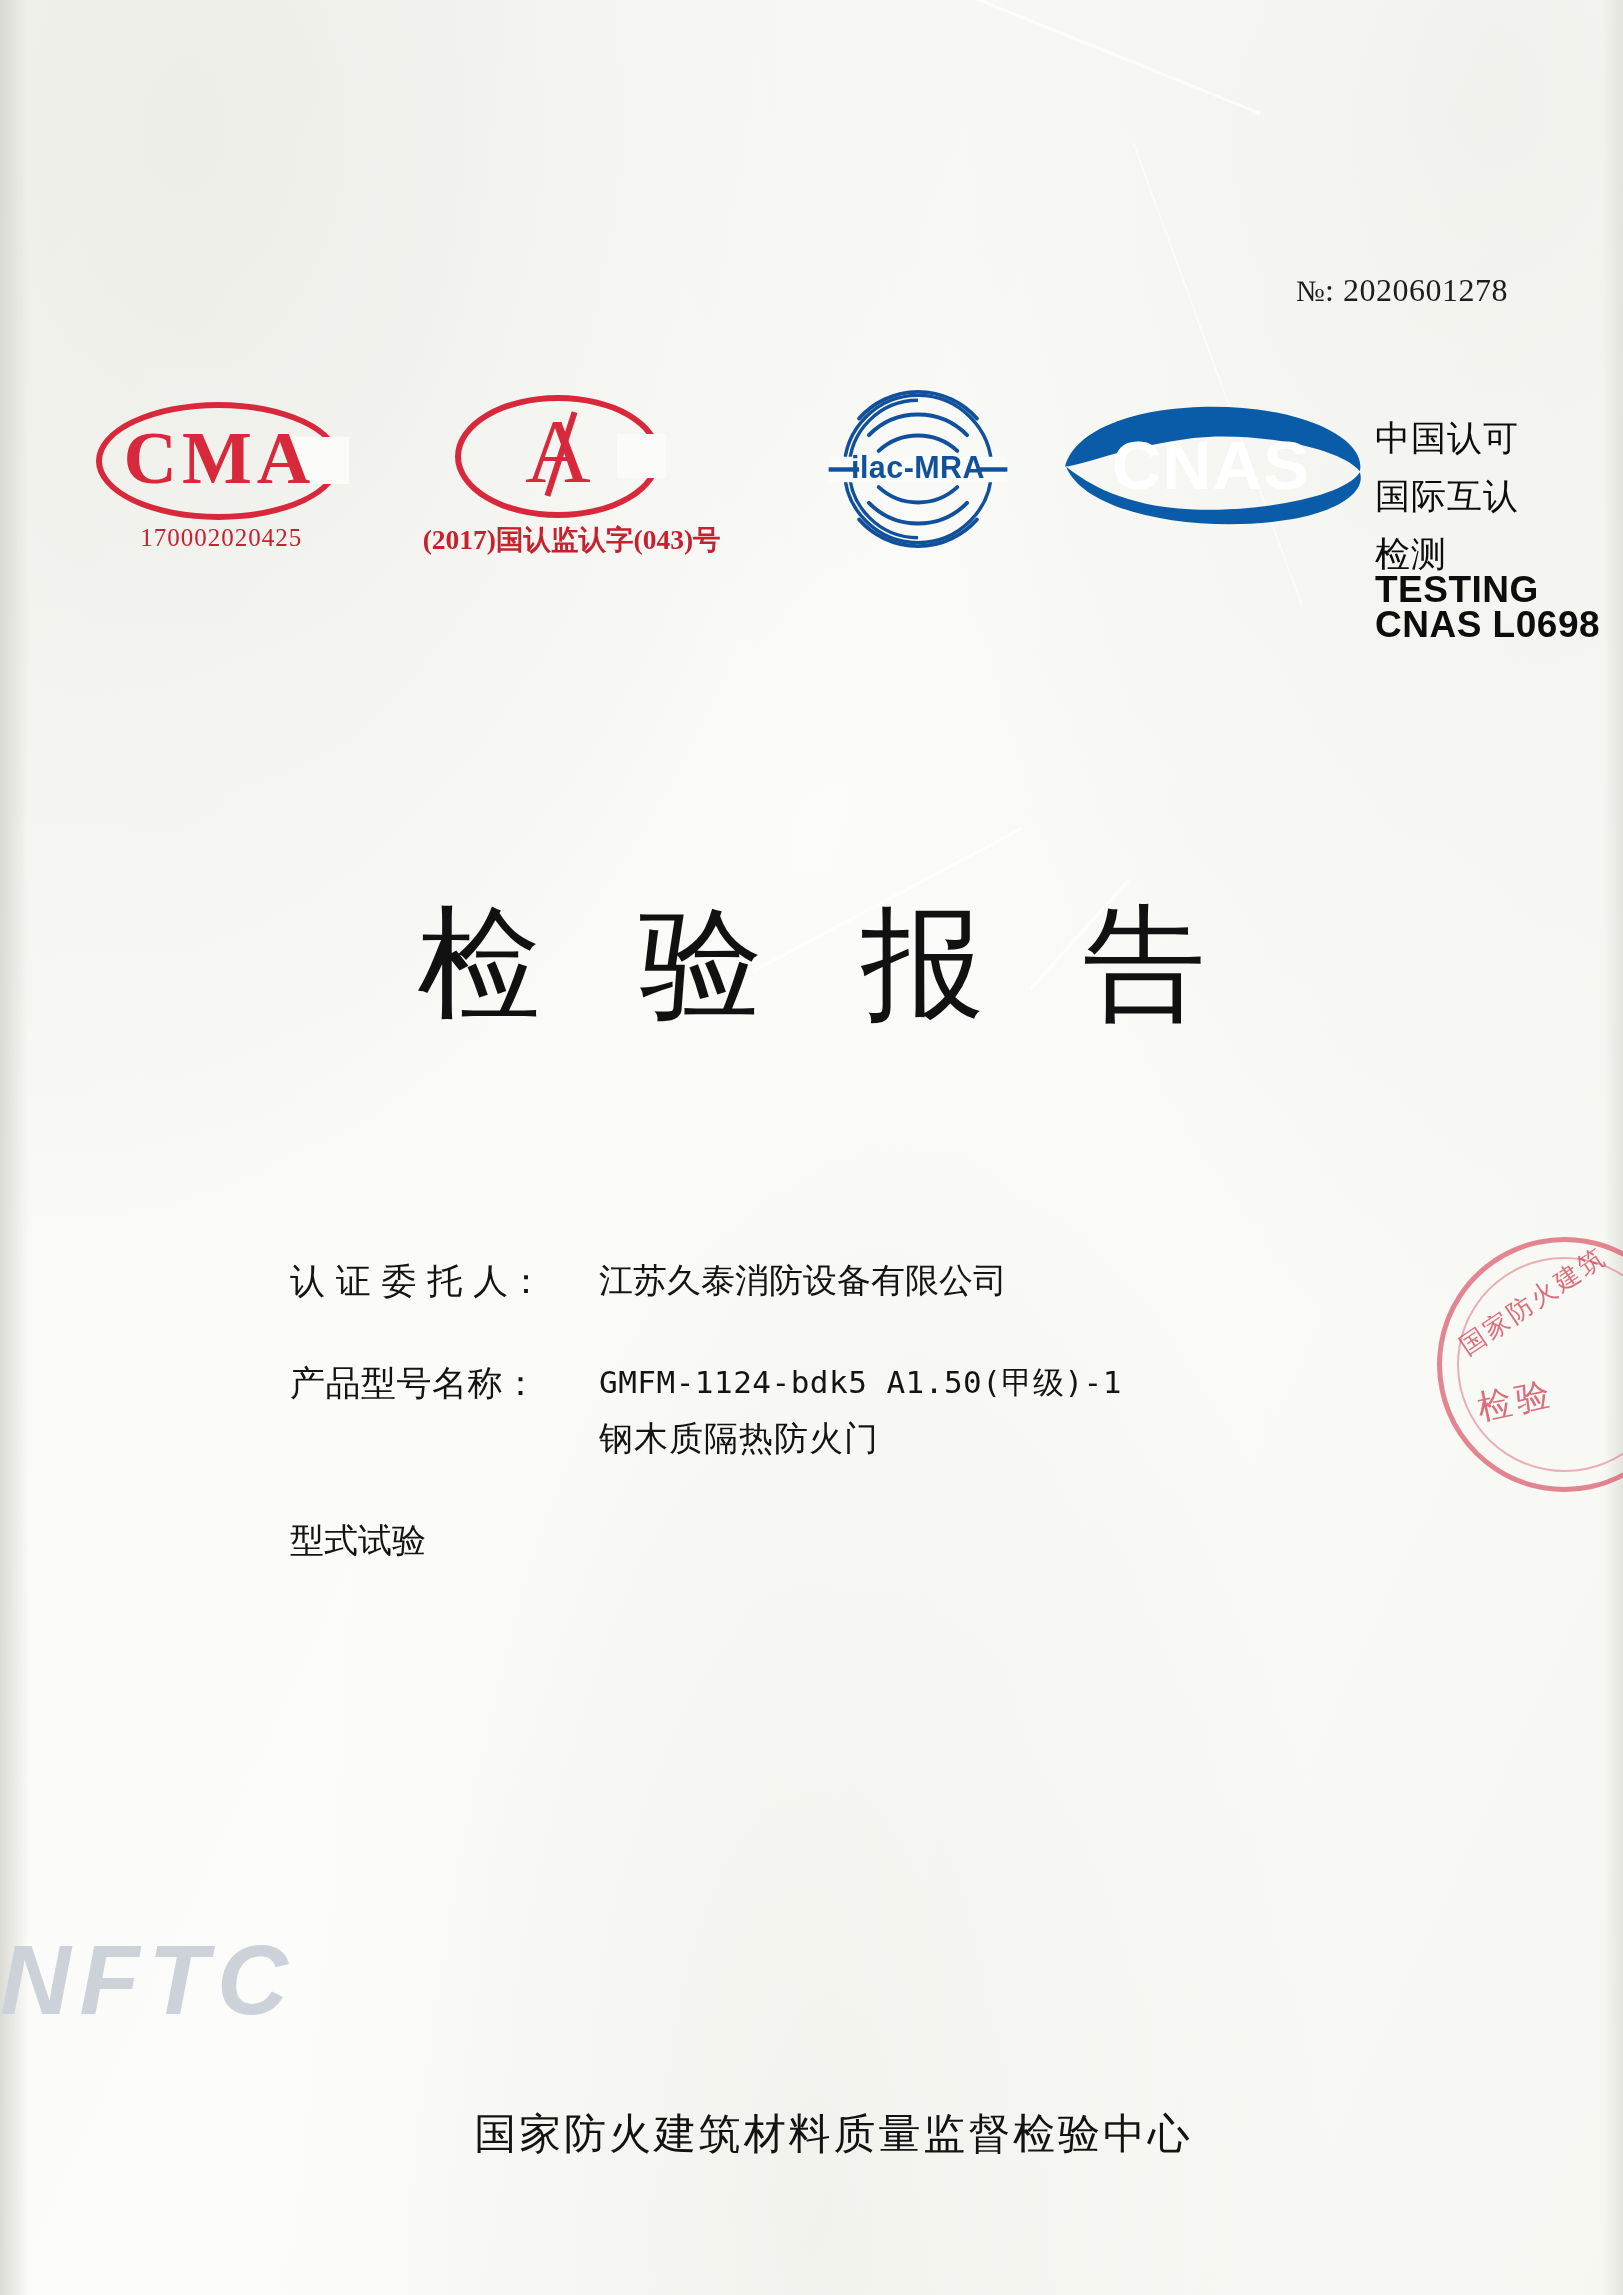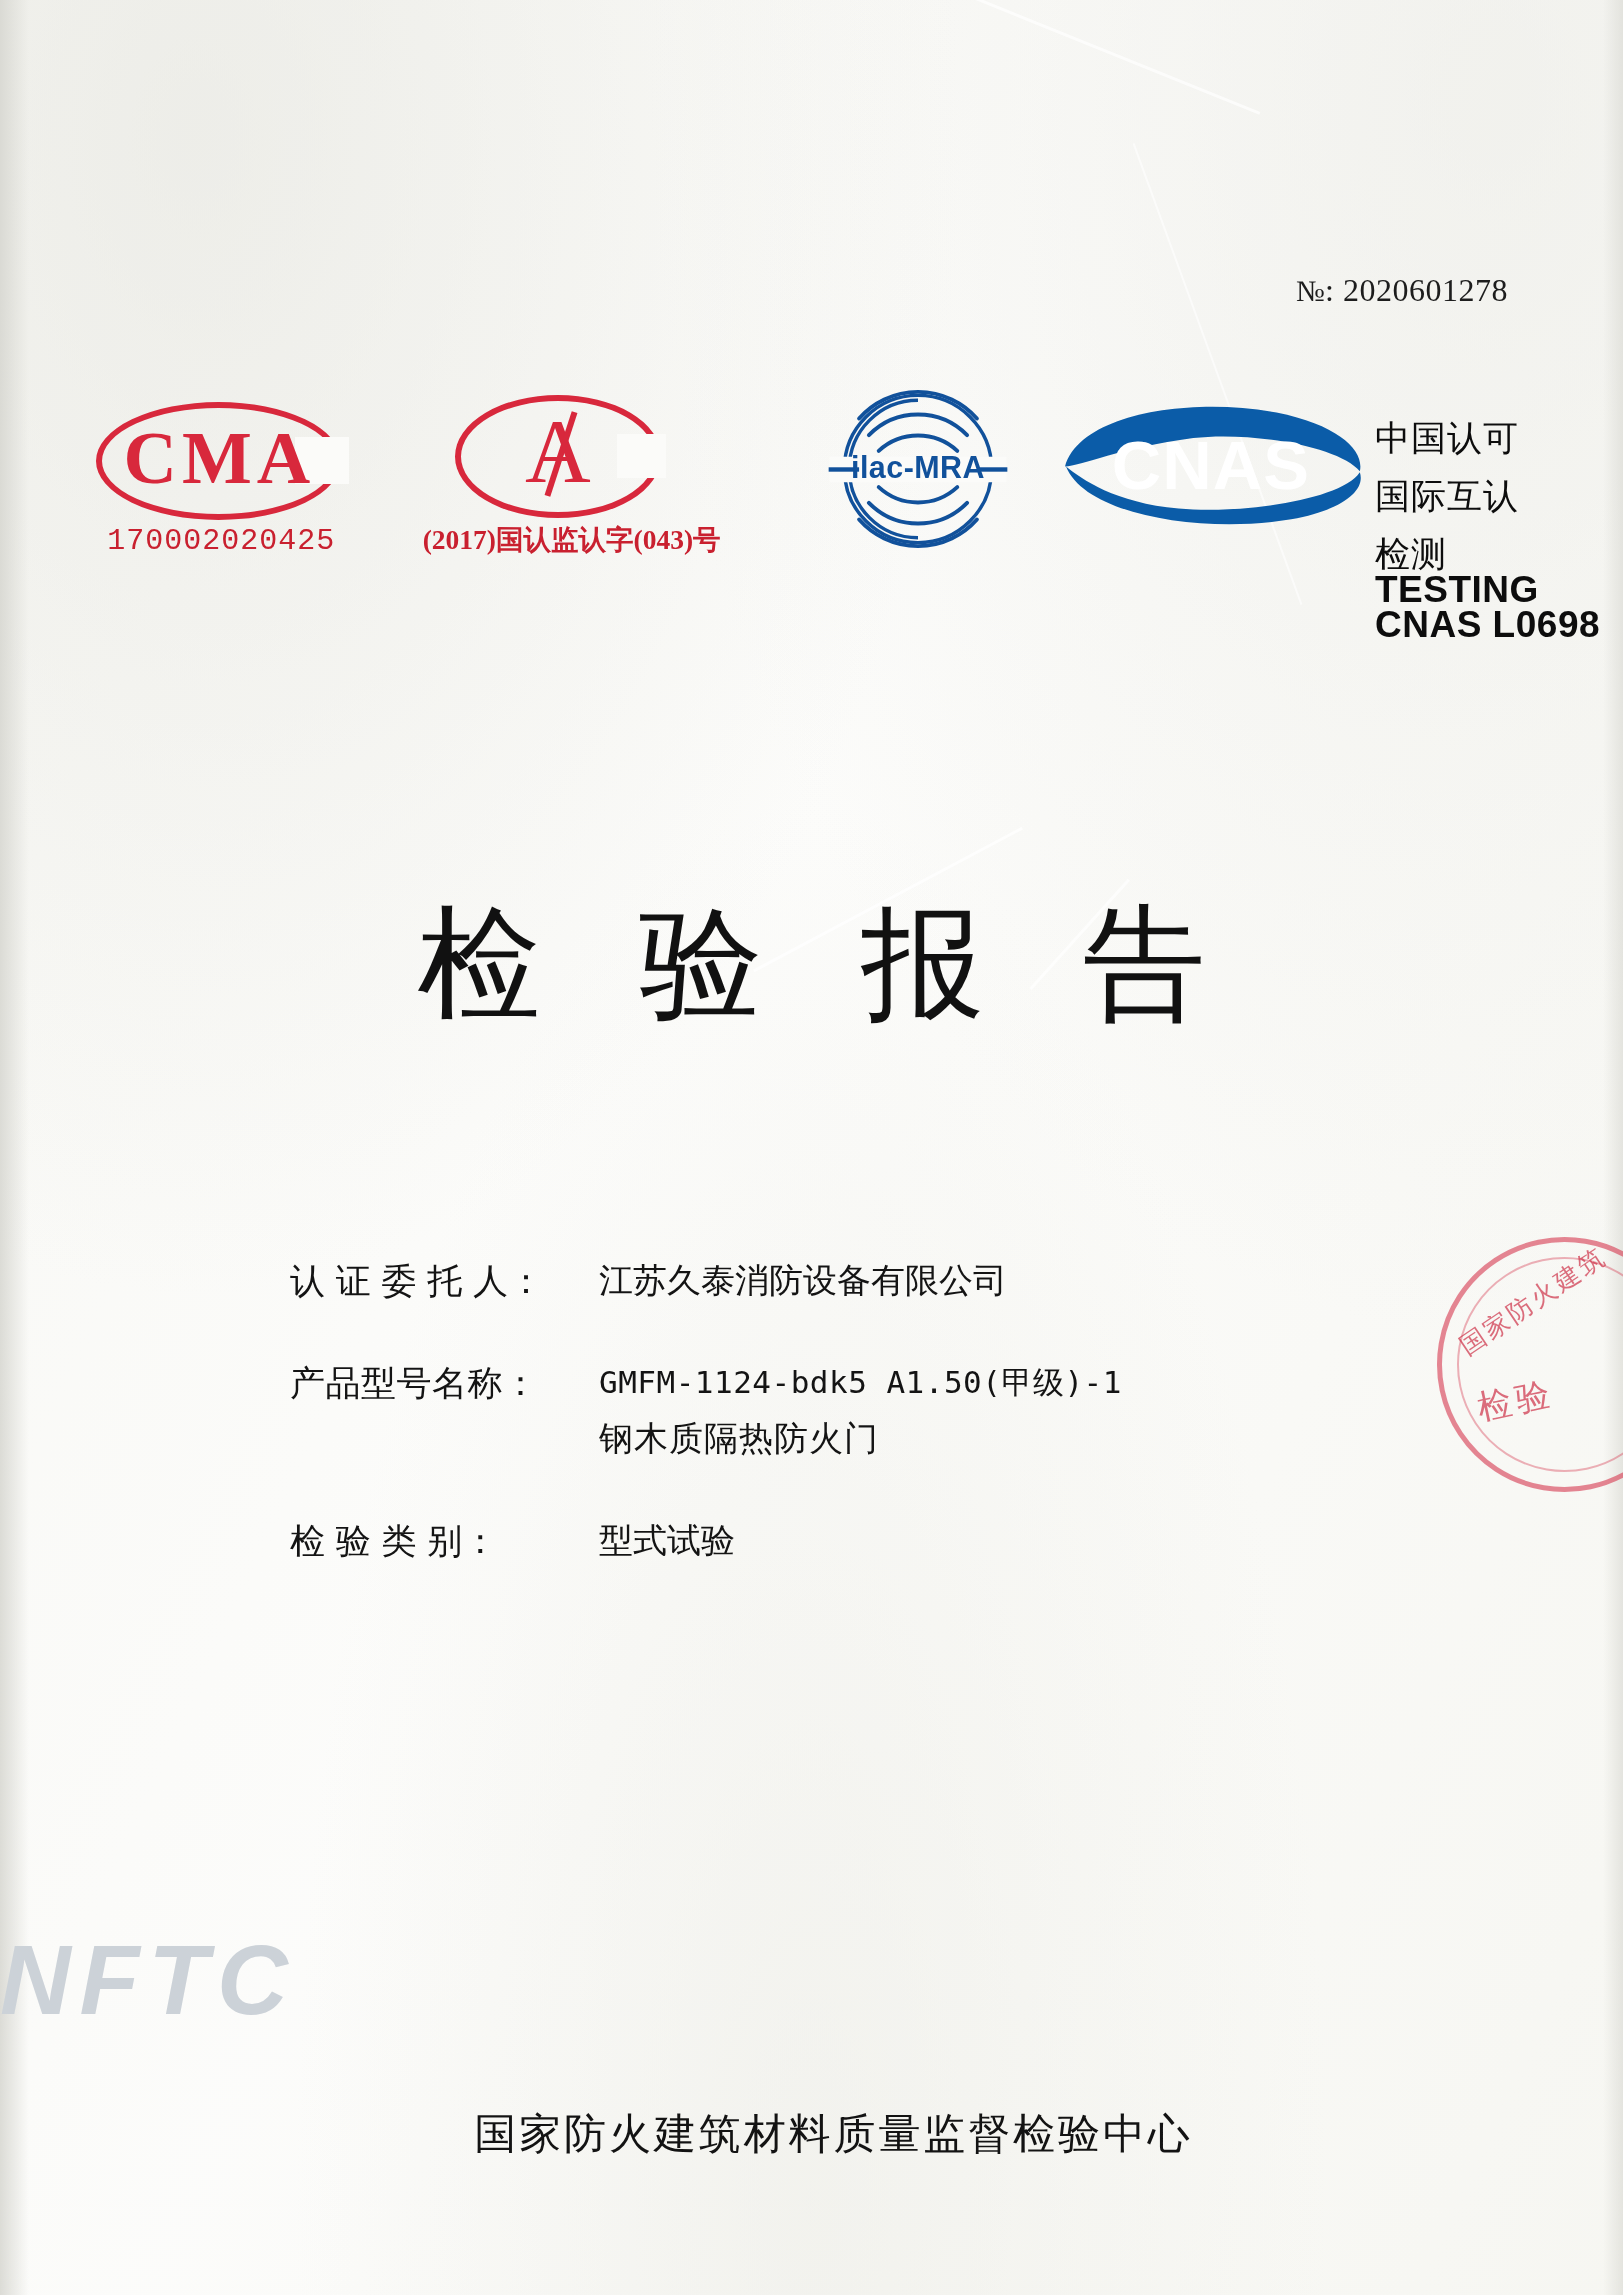--- a/index.html
+++ b/index.html
@@ -111,22 +111,22 @@
     line-height: 74px;
     color: #d8283c;
     letter-spacing: 4.9px;
   }
   .cma-code {
     position: absolute;
     left: 0px;
     top: 126px;
     width: 275px;
     text-align: center;
-    font-family: Liberation Mono, monospace;
-    font-size: 30px;
+    font-family: Liberation Serif, serif;
+    font-size: 25px;
     color: #c9202f;
     letter-spacing: 1px;
   }
 
   
   .cal {
     position: absolute;
     left: 361px;
     top: 2px;
     width: 245px;
@@ -440,21 +440,20 @@
 
     <div class="field-row">
       <div class="field-label">产品型号名称：</div>
       <div class="field-value mono">
         <span>GMFM-1124-bdk5  A1.50(甲级)-1</span>
         <span class="second-line">钢木质隔热防火门</span>
       </div>
     </div>
 
     <div class="field-row">
-      <div class="field-label">检 验 类 别：</div>
       <div class="field-value">型式试验</div>
     </div>
 
   </div>
 
   <div class="stamp">
     <div class="stamp-inner"></div>
     <div class="stamp-txt-top">国家防火建筑</div>
     <div class="stamp-txt-mid">检验</div>
   </div>

